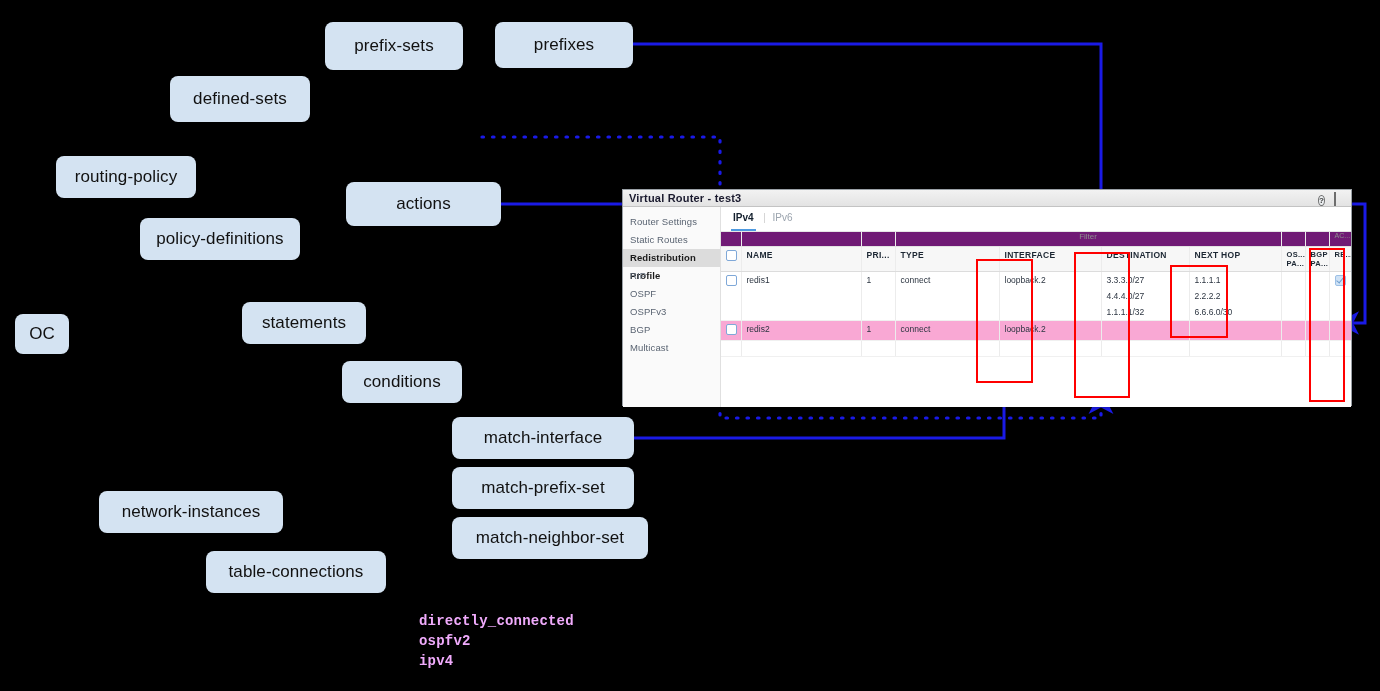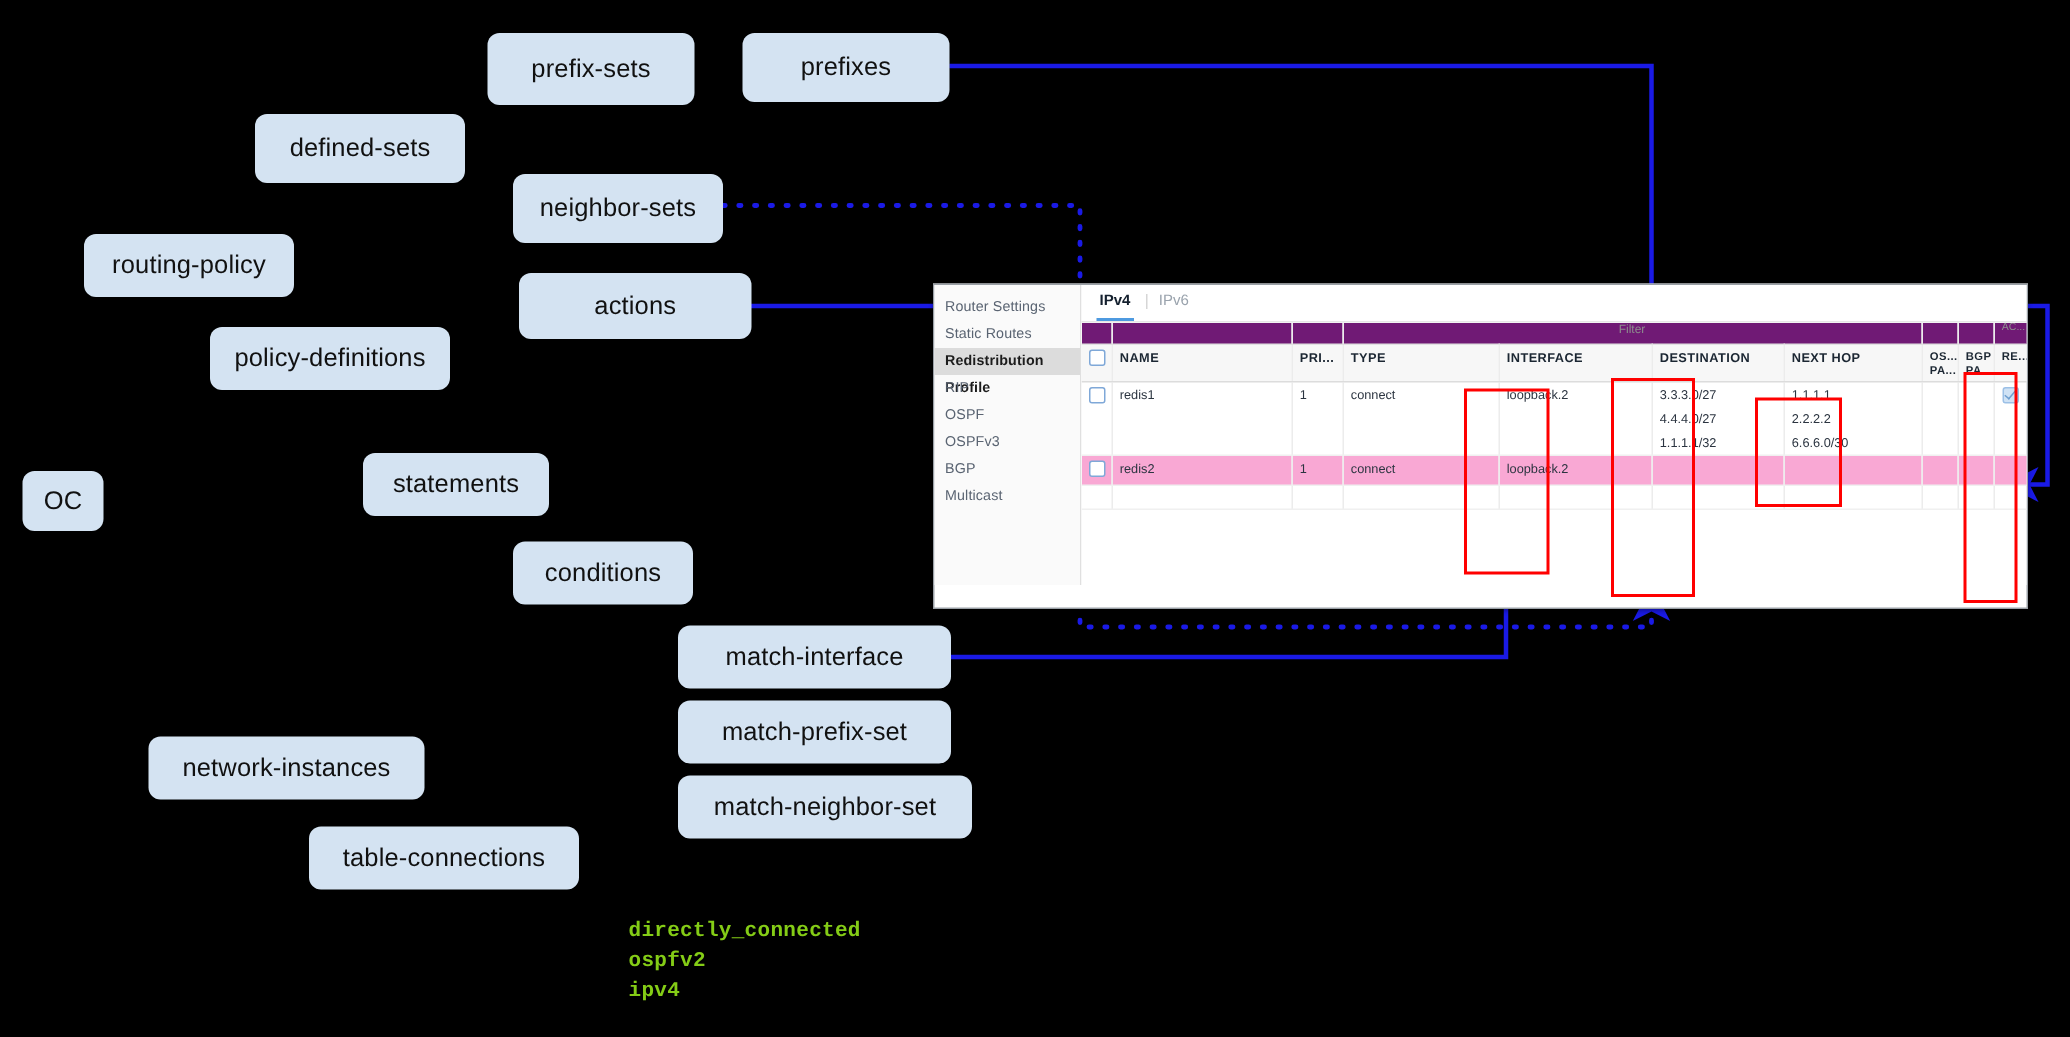--- a/index.html
+++ b/index.html
@@ -7,21 +7,21 @@
        font-family:"Liberation Sans",sans-serif;}
   #stage{position:absolute;left:0;top:0;width:1380px;height:691px;}
 
   
   .node{position:absolute;background:#d4e3f2;border-radius:8px;
         color:#111;display:flex;align-items:center;justify-content:center;
         font-size:17px;letter-spacing:.1px;box-sizing:border-box;padding:0 14px;
         white-space:nowrap;}
 
   
-  .code{position:absolute;color:#84cc16;font-family:"Liberation Mono",monospace;
+  .code{position:absolute;color:#f0abfc;font-family:"Liberation Mono",monospace;
         font-size:14px;font-weight:bold;white-space:pre;letter-spacing:.2px;text-align:right;}
 
   
   #links{position:absolute;left:0;top:0;width:1380px;height:691px;overflow:visible;}
 
   
   #vr{position:absolute;left:622px;top:189px;width:730px;height:217px;
       background:#fff;border:1px solid #9aa0a6;box-sizing:border-box;
       box-shadow:0 1px 3px rgba(0,0,0,.35);}
   #vr-title{height:16px;background:linear-gradient(#f2f2f2,#e3e3e3);
@@ -93,20 +93,29 @@
 
     <path d="M482,137 L720,137 L720,418 L1101,418 L1101,398" stroke="#1a1ae6" stroke-width="3.2" fill="none" stroke-dasharray="1.5 9" stroke-linecap="round" marker-end="url(#ah)"></path>
 
     <path d="M474,204 L1365,204 L1365,323 L1344,323" stroke="#1a1ae6" stroke-width="3" fill="none" marker-end="url(#ah)"></path>
 
     <path d="M634,438 L1004,438 L1004,383" stroke="#1a1ae6" stroke-width="3" fill="none" marker-end="url(#ah)"></path>
   </svg>
 
   <div id="vr">
 
+    <div id="vr-title">
+      <span class="ttl">Virtual Router - test3</span>
+      <span class="twin">
+        <span class="help-ico">?</span>
+      </span>
+      <span class="twin">
+        <span class="win-ico"></span>
+      </span>
+    </div>
 
     <div id="vr-body">
 
       <div id="vr-side">
         <div class="side-item">Router Settings</div>
         <div class="side-item">Static Routes</div>
         <div class="side-item sel">Redistribution Profile</div>
         <div class="side-item">RIP</div>
         <div class="side-item">OSPF</div>
         <div class="side-item">OSPFv3</div>
@@ -221,23 +230,20 @@
 
   <div class="node" style="left:325px;top:22px;width:138px;height:48px;">
       <span>prefix-sets</span>
     </div>
   <div class="node" style="left:495px;top:22px;width:138px;height:46px;">
       <span>prefixes</span>
     </div>
   <div class="node" style="left:170px;top:76px;width:140px;height:46px;">
       <span>defined-sets</span>
     </div>
-  <div class="node" style="left:342px;top:116px;width:140px;height:46px;">
-      <span>neighbor-sets</span>
-    </div>
   <div class="node" style="left:56px;top:156px;width:140px;height:42px;">
       <span>routing-policy</span>
     </div>
   <div class="node" style="left:346px;top:182px;width:155px;height:44px;">
       <span>actions</span>
     </div>
   <div class="node" style="left:140px;top:218px;width:160px;height:42px;">
       <span>policy-definitions</span>
     </div>
   <div class="node" style="left:242px;top:302px;width:124px;height:42px;">

